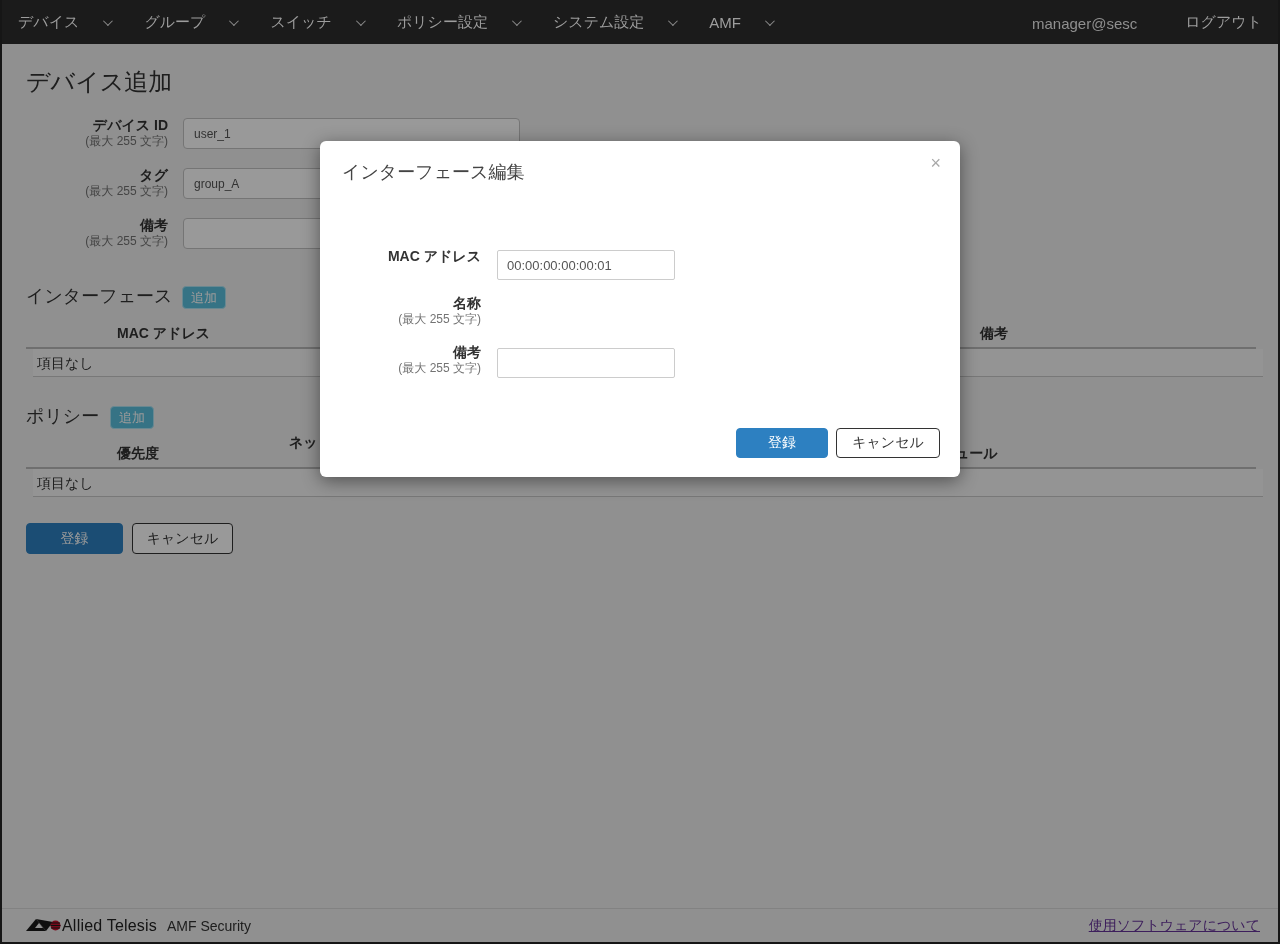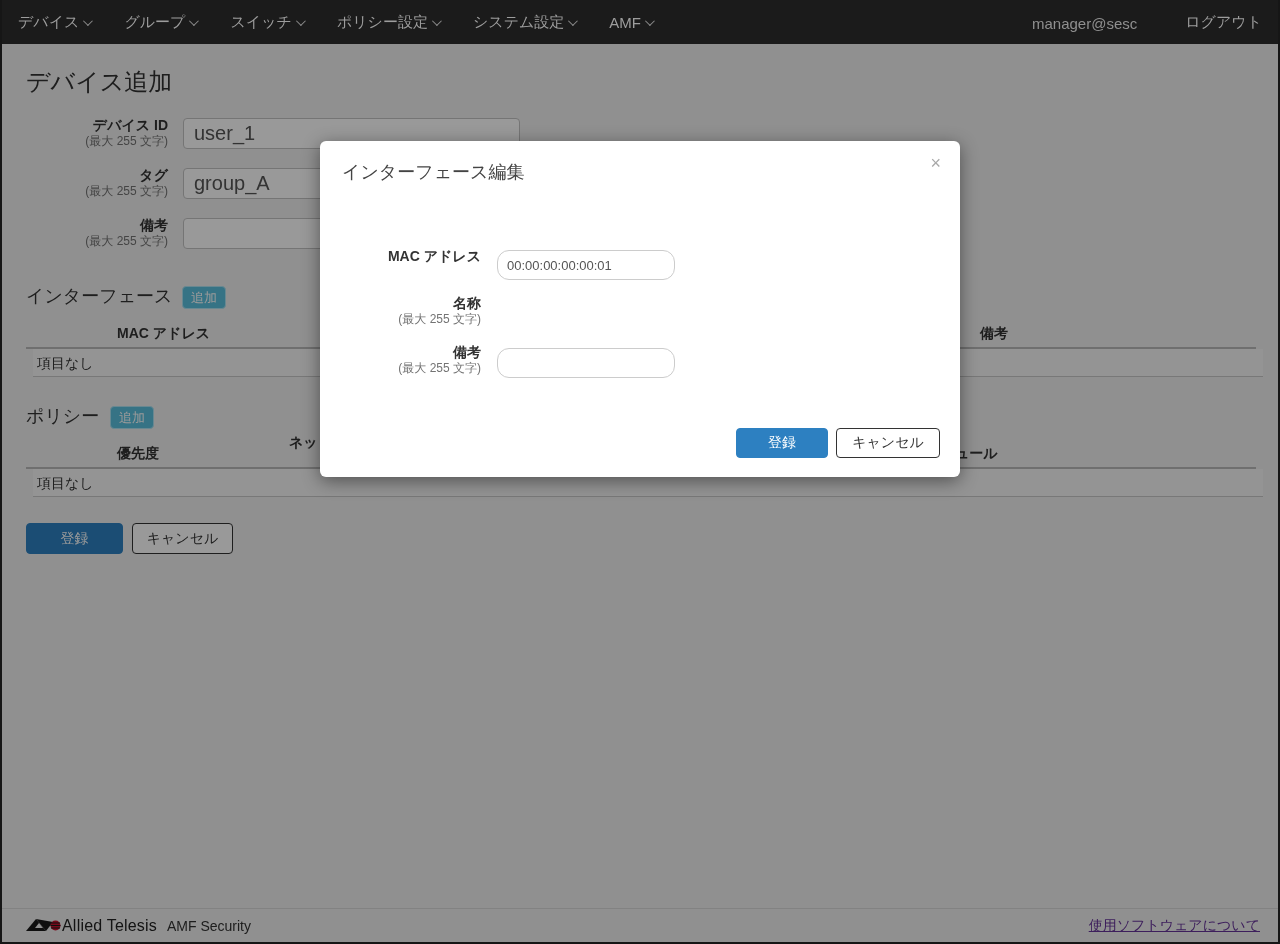--- a/index.html
+++ b/index.html
@@ -6,36 +6,36 @@
   html,body { width:1280px; height:944px; background:#888; }
   body { font-family:"Liberation Sans","DejaVu Sans",sans-serif; }
   .root { position:relative; width:1280px; height:944px; background:#f0f0f0;
           border-left:2px solid #161616; border-right:2px solid #161616; border-bottom:2px solid #161616;
           overflow:hidden; }
 
   
   .nav { position:absolute; left:-2px; top:0; width:1280px; height:44px; background:#1b1b1b;
          display:flex; align-items:center; padding:0 18px; z-index:30; }
   .nav-left { display:flex; align-items:center; gap:34px; }
-  .nav-item { color:#9d9d9d; font-size:15px; display:flex; align-items:center; gap:4px; cursor:pointer; white-space:nowrap; }
+  .nav-item { color:#9d9d9d; font-size:15px; display:flex; align-items:center; gap:24px; cursor:pointer; white-space:nowrap; }
   .chev { width:7px; height:7px; border-right:1px solid #8a8a8a; border-bottom:1px solid #8a8a8a;
           transform:rotate(45deg) translateY(-2px); display:inline-block; }
   .nav-right { margin-left:auto; display:flex; align-items:flex-end; gap:48px; }
   .nav-user { color:#8f8f8f; font-size:15px; }
   .nav-logout { color:#9d9d9d; font-size:15px; cursor:pointer; }
 
   
   .page { position:absolute; left:0; top:44px; width:1152px; height:898px; background:#f0f0f0; }
   .page-title { position:absolute; left:24px; top:22px; font-size:24px; color:#333; }
 
   .fld-label { position:absolute; width:142px; text-align:right; }
   .fld-label b { font-size:14px; color:#333; display:block; line-height:17px; }
   .fld-label .hint { font-size:12px; color:#737373; display:block; line-height:15px; }
   .inp { position:absolute; height:31px; border:1px solid #c3c3c3; border-radius:4px; background:#fff;
-         font-size:20px; color:#555; padding:10px 10px; font-family:inherit; }
+         font-size:12px; color:#555; padding:10px 10px; font-family:inherit; }
 
   .sec-title { position:absolute; font-size:18px; color:#333; }
   .btn-add { position:absolute; width:44px; height:23px; background:#5bc0de; border:1px solid #aee3f2;
              border-radius:4px; color:#fff; font-size:13px; line-height:21px; text-align:center; cursor:pointer; }
 
   .th { position:absolute; font-size:14px; font-weight:bold; color:#333; }
   .thead-line { position:absolute; height:2px; background:#b9b9b9; left:24px; width:1230px; }
   .trow { position:absolute; left:31px; width:1230px; height:28px; background:#f7f7f7;
           border-bottom:1px solid #c9c9c9;text-align:center; }
   .trow .empty { position:absolute; left:4px; top:6px; font-size:14px; color:#333; }
@@ -60,21 +60,21 @@
   
   .overlay { position:absolute; left:0; top:44px; width:1276px; height:898px;
              background:rgba(0,0,0,0.40); z-index:10; }
   .modal { position:absolute; left:318px; top:141px; width:640px; height:336px; background:#fff;
            border-radius:6px; box-shadow:0 4px 18px rgba(0,0,0,0.45); z-index:20; }
   .modal-title { position:absolute; left:22px; top:19px; font-size:18px; color:#444; }
   .modal-close { position:absolute; right:19px; top:13px; font-size:18px; color:#a9a9a9; cursor:pointer; line-height:18px; }
   .m-label { position:absolute; width:160px; text-align:right; left:1px; }
   .m-label b { font-size:14px; color:#333; display:block; line-height:17px; }
   .m-label .hint { font-size:12px; color:#737373; display:block; line-height:15px; }
-  .m-inp { position:absolute; left:177px; width:178px; height:30px; border:1px solid #ccc; border-radius:12px;
+  .m-inp { position:absolute; left:177px; width:178px; height:30px; border:1px solid #ccc; border-radius:2px;
            background:#fff; font-size:13px; color:#555; padding:0 9px; font-family:inherit; }
   .modal .btn-primary { position:absolute; left:416px; top:287px; width:92px; height:30px; }
   .modal .btn-cancel { position:absolute; left:516px; top:287px; width:104px; height:30px; }
 </style>
 </head>
 <body>
 
 <div class="root">
 
   <div class="nav">

